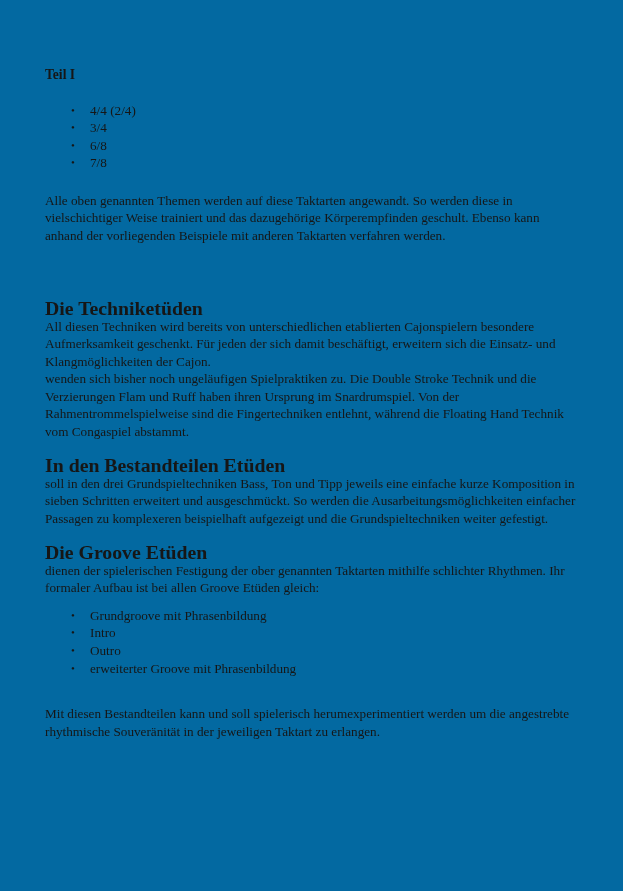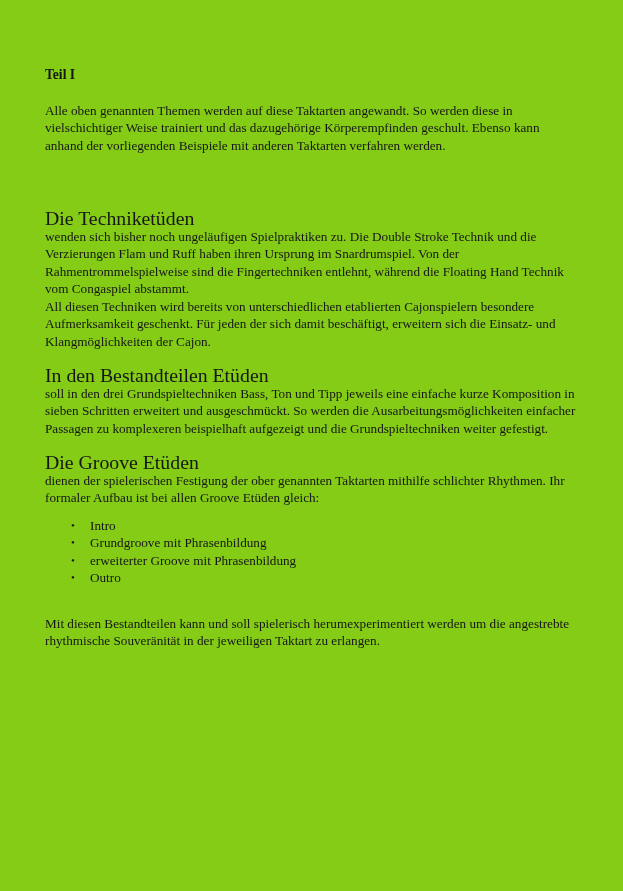--- a/index.html
+++ b/index.html
@@ -11,42 +11,42 @@
     width: 623px;
     height: 891px;
     overflow: hidden;
     font-family: "Liberation Serif", "DejaVu Serif", serif;
     color: #161616;
   }
   .page {
     box-sizing: border-box;
     width: 623px;
     height: 891px;
-    background: #84cc16;
+    background: #0369a1;
     padding: 66px 45px 40px 45px;
     font-size: 13.2px;
     line-height: 17.5px;
   }
   .doc-title {
     font-weight: bold;
     margin: 0 0 18px 0;
     font-size: 13.6px;
   }
   p {
     margin: 0 0 17px 0;
     white-space: pre-wrap;
   }
   p.body-run {           
     margin: 0;
   }
   p.section-gap {        
     margin-bottom: 56px;
   }
   .section-heading {
-    font-weight: normal;
+    font-weight: bold;
     margin: 17px 0 0 0;
     white-space: normal;
   }
   .section-heading.first {
     margin-top: 0;
   }
   ul.doc-list {
     list-style: none;
     margin: 4px 0 20px 0;
     padding: 0;
@@ -68,35 +68,41 @@
   }
 </style>
 </head>
 <body>
 
 <div class="page">
 
   <h1 class="doc-title">Teil I</h1>
 
 
+  <ul class="doc-list">
+    <li>4/4 (2/4)</li>
+    <li>3/4</li>
+    <li>6/8</li>
+    <li>7/8</li>
+  </ul>
 
   <p class="section-gap">Alle oben genannten Themen werden auf diese Taktarten angewandt. So werden diese in vielschichtiger Weise trainiert und das dazugehörige Körperempfinden geschult. Ebenso kann anhand der vorliegenden Beispiele mit anderen Taktarten verfahren werden.</p>
 
   <h2 class="section-heading first">Die Techniketüden</h2>
+  <p class="body-run">All diesen Techniken wird bereits von unterschiedlichen etablierten Cajonspielern besondere Aufmerksamkeit geschenkt. Für jeden der sich damit beschäftigt, erweitern sich die Einsatz- und Klangmöglichkeiten der Cajon.</p>
   <p class="body-run">wenden sich bisher noch ungeläufigen Spielpraktiken zu. Die Double Stroke Technik und die Verzierungen Flam und Ruff haben ihren Ursprung im Snardrumspiel. Von der Rahmentrommelspielweise sind die Fingertechniken entlehnt, während die Floating Hand Technik vom Congaspiel abstammt.</p>
-  <p class="body-run">All diesen Techniken wird bereits von unterschiedlichen etablierten Cajonspielern besondere Aufmerksamkeit geschenkt. Für jeden der sich damit beschäftigt, erweitern sich die Einsatz- und Klangmöglichkeiten der Cajon.</p>
 
   <h2 class="section-heading">In den Bestandteilen Etüden</h2>
   <p class="body-run">soll in den drei Grundspieltechniken Bass, Ton und Tipp jeweils eine einfache kurze Komposition in sieben Schritten erweitert und ausgeschmückt. So werden die Ausarbeitungsmöglichkeiten einfacher Passagen zu komplexeren beispielhaft aufgezeigt und die Grundspieltechniken weiter gefestigt.</p>
 
   <h2 class="section-heading">Die Groove Etüden</h2>
   <p class="body-run">dienen der spielerischen Festigung der ober genannten Taktarten mithilfe schlichter Rhythmen. Ihr formaler Aufbau ist bei allen Groove Etüden gleich:</p>
 
   <ul class="doc-list" style="margin-top:10px;">
+    <li>Grundgroove mit Phrasenbildung</li>
     <li>Intro</li>
-    <li>Grundgroove mit Phrasenbildung</li>
+    <li>Outro</li>
     <li>erweiterter Groove mit Phrasenbildung</li>
-    <li>Outro</li>
   </ul>
 
   <p class="closing">Mit diesen Bestandteilen kann und soll spielerisch herumexperimentiert werden um die angestrebte rhythmische Souveränität in der jeweiligen Taktart zu erlangen.</p>
 
 </div>
 
 </body></html>

